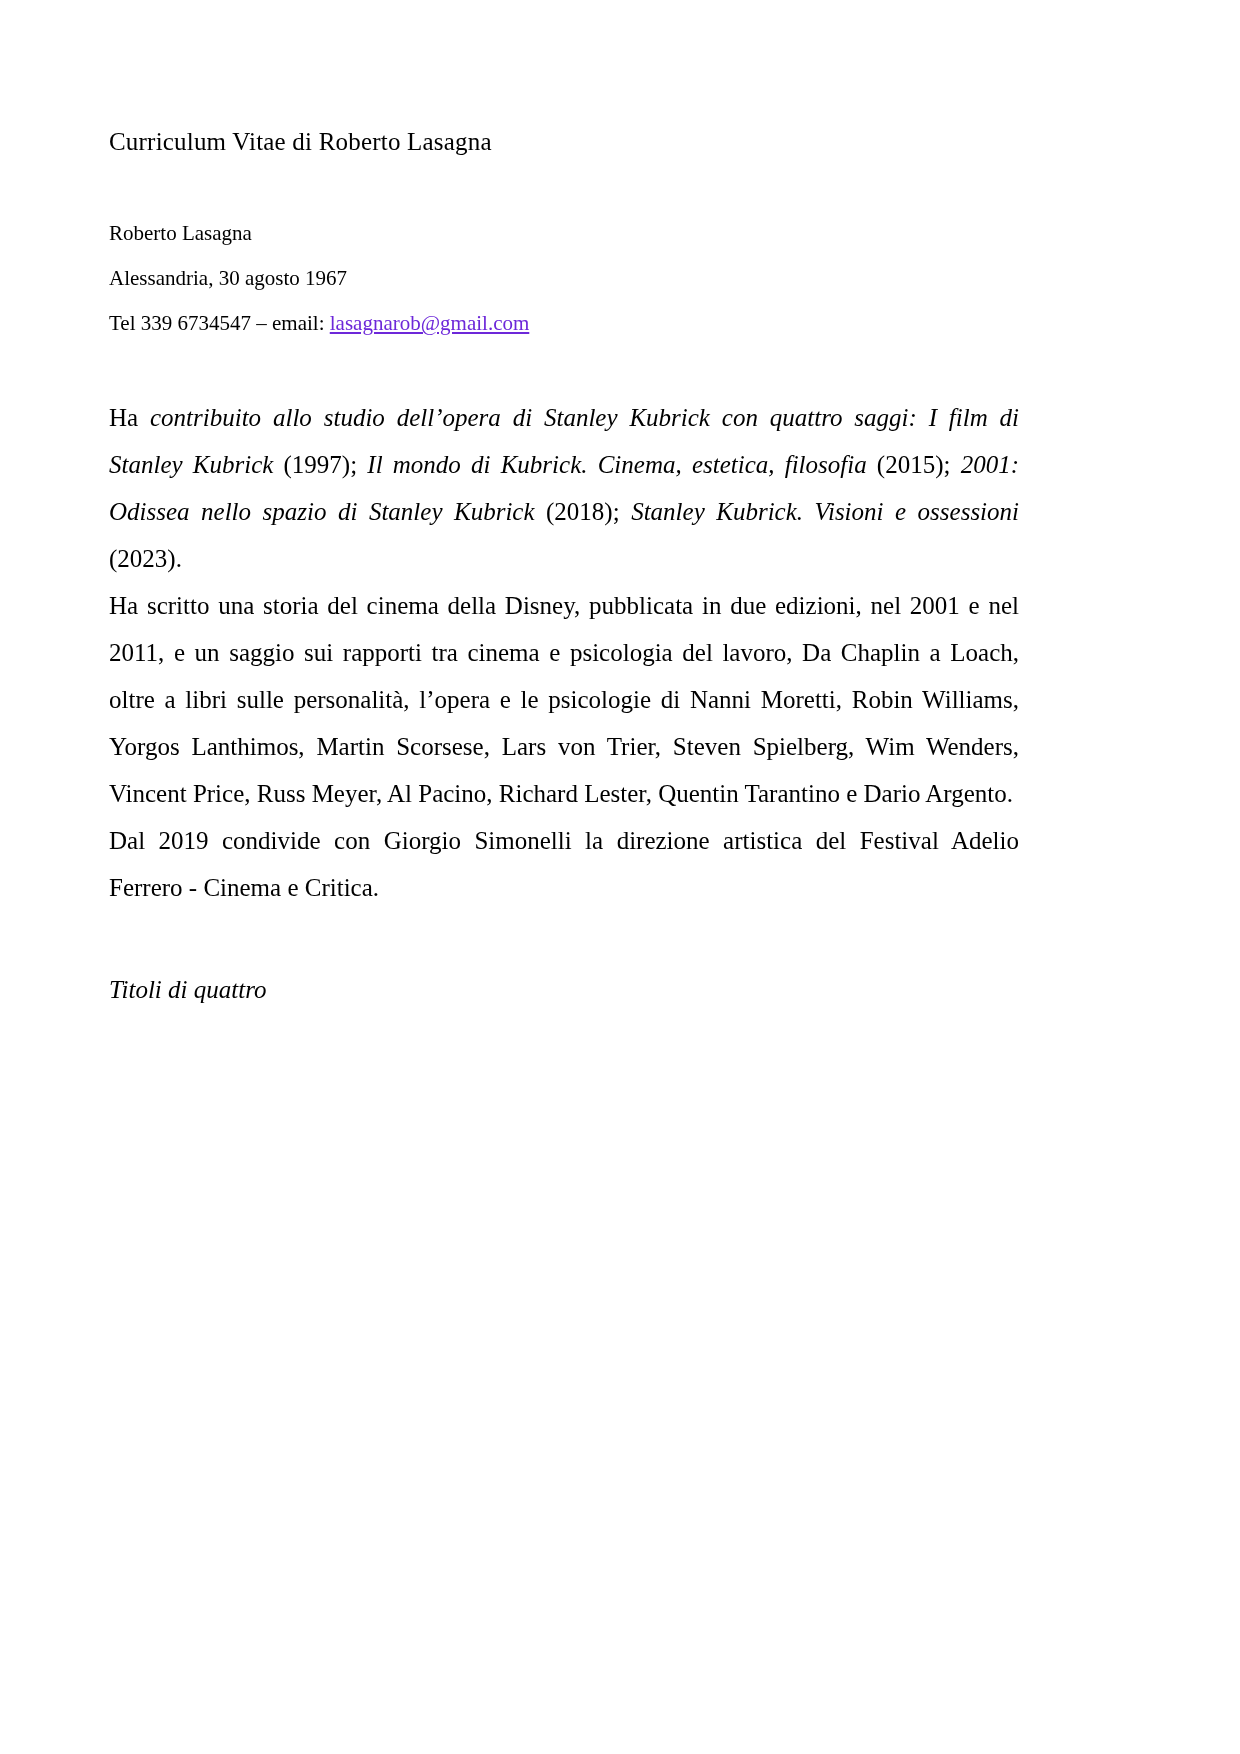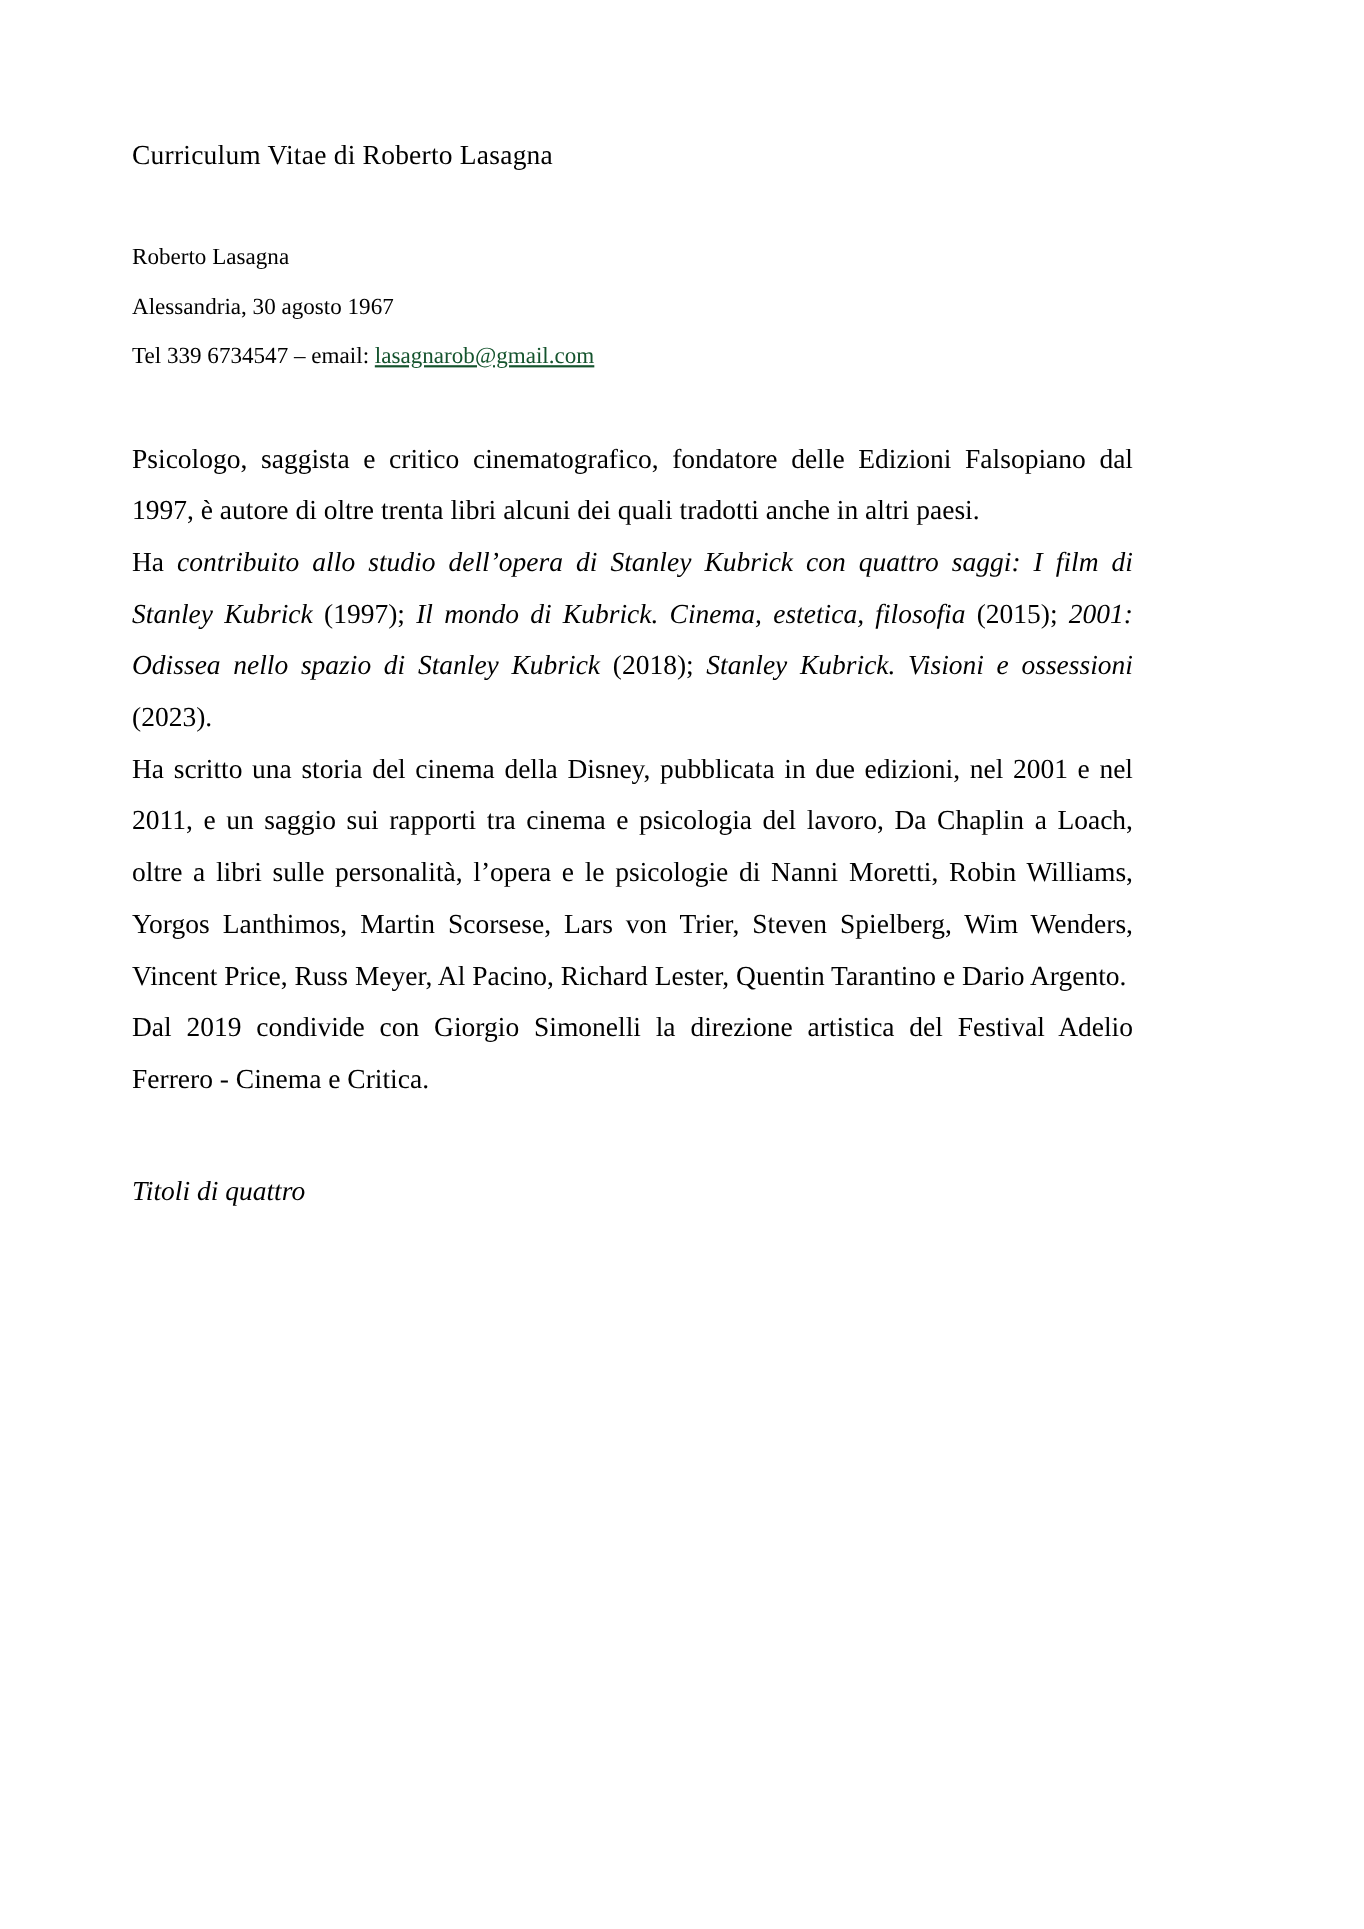--- a/index.html
+++ b/index.html
@@ -10,21 +10,21 @@
   body {
     width: 1240px;
     height: 1754px;
     position: relative;
     font-family: "Liberation Serif", "DejaVu Serif", serif;
     color: #000000;
     overflow: hidden;
   }
   .page {
     position: absolute;
-    left: 16px;
+    left: 5px;
     top: 0;
     width: 1112px;
     height: 1754px;
     background: #ffffff;
   }
   .content {
     position: absolute;
     left: 104px;
     top: 125px;
     width: 910px;
@@ -91,26 +91,25 @@
     <div class="doc-title">Curriculum Vitae di Roberto Lasagna</div>
 
     <div class="spacer-sm"></div>
 
     <div class="id-line">Roberto Lasagna</div>
 
     <div class="id-line">Alessandria, 30 agosto 1967</div>
 
 
     <div class="id-line">
-      <span>Tel 339 6734547 – email: </span><a href="#" class="email-link" style="color: #14532d;">lasagnarob@gmail.com</a>
+      <span>Tel 339 6734547 – email: </span><a href="#" class="email-link" style="color: #6d28d9;">lasagnarob@gmail.com</a>
     </div>
 
     <div class="spacer-md"></div>
 
-    <p class="para">Psicologo, saggista e critico cinematografico, fondatore delle Edizioni Falsopiano dal 1997, è autore di oltre trenta libri alcuni dei quali tradotti anche in altri paesi.</p>
 
     <p class="para">
       <span class="roman">Ha </span><span class="ital">contribuito allo studio dell’opera di Stanley Kubrick con quattro saggi: I film di Stanley Kubrick</span><span class="roman"> (1997); </span><span class="ital">Il mondo di Kubrick. Cinema, estetica, filosofia</span><span class="roman"> (2015); </span><span class="ital">2001: Odissea nello spazio di Stanley Kubrick</span><span class="roman"> (2018); </span><span class="ital">Stanley Kubrick. Visioni e ossessioni</span><span class="roman"> (2023).</span>
     </p>
 
     <p class="para para-italic">Ha scritto una storia del cinema della Disney, pubblicata in due edizioni, nel 2001 e nel 2011, e un saggio sui rapporti tra cinema e psicologia del lavoro, Da Chaplin a Loach, oltre a libri sulle personalità, l’opera e le psicologie di Nanni Moretti, Robin Williams, Yorgos Lanthimos, Martin Scorsese, Lars von Trier, Steven Spielberg, Wim Wenders, Vincent Price, Russ Meyer, Al Pacino, Richard Lester, Quentin Tarantino e Dario Argento.</p>
 
     <p class="para para-italic">Dal 2019 condivide con Giorgio Simonelli la direzione artistica del Festival Adelio Ferrero - Cinema e Critica.</p>
 
     <div class="spacer-lg"></div>

